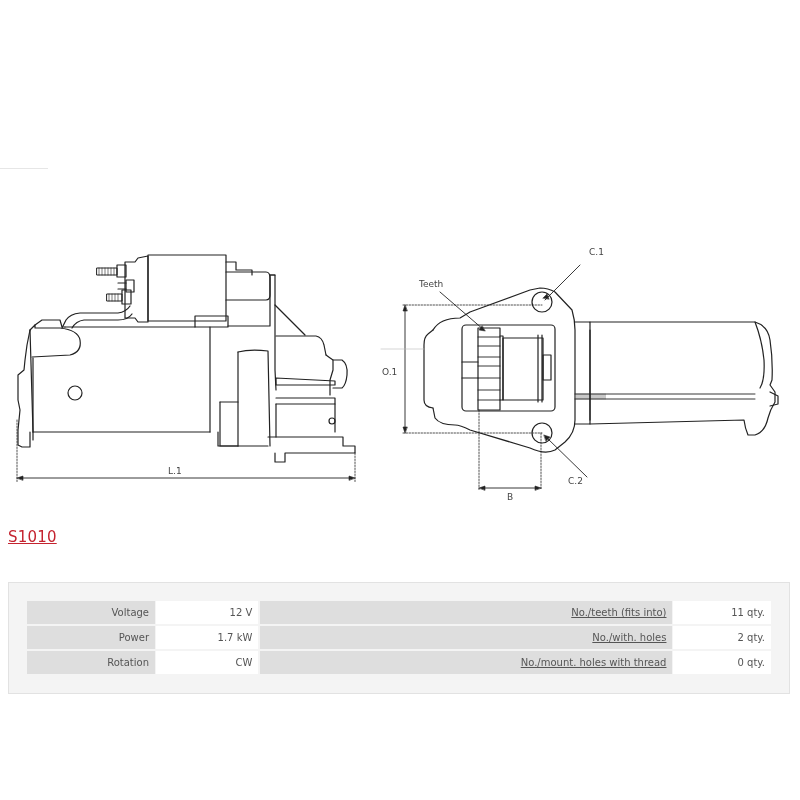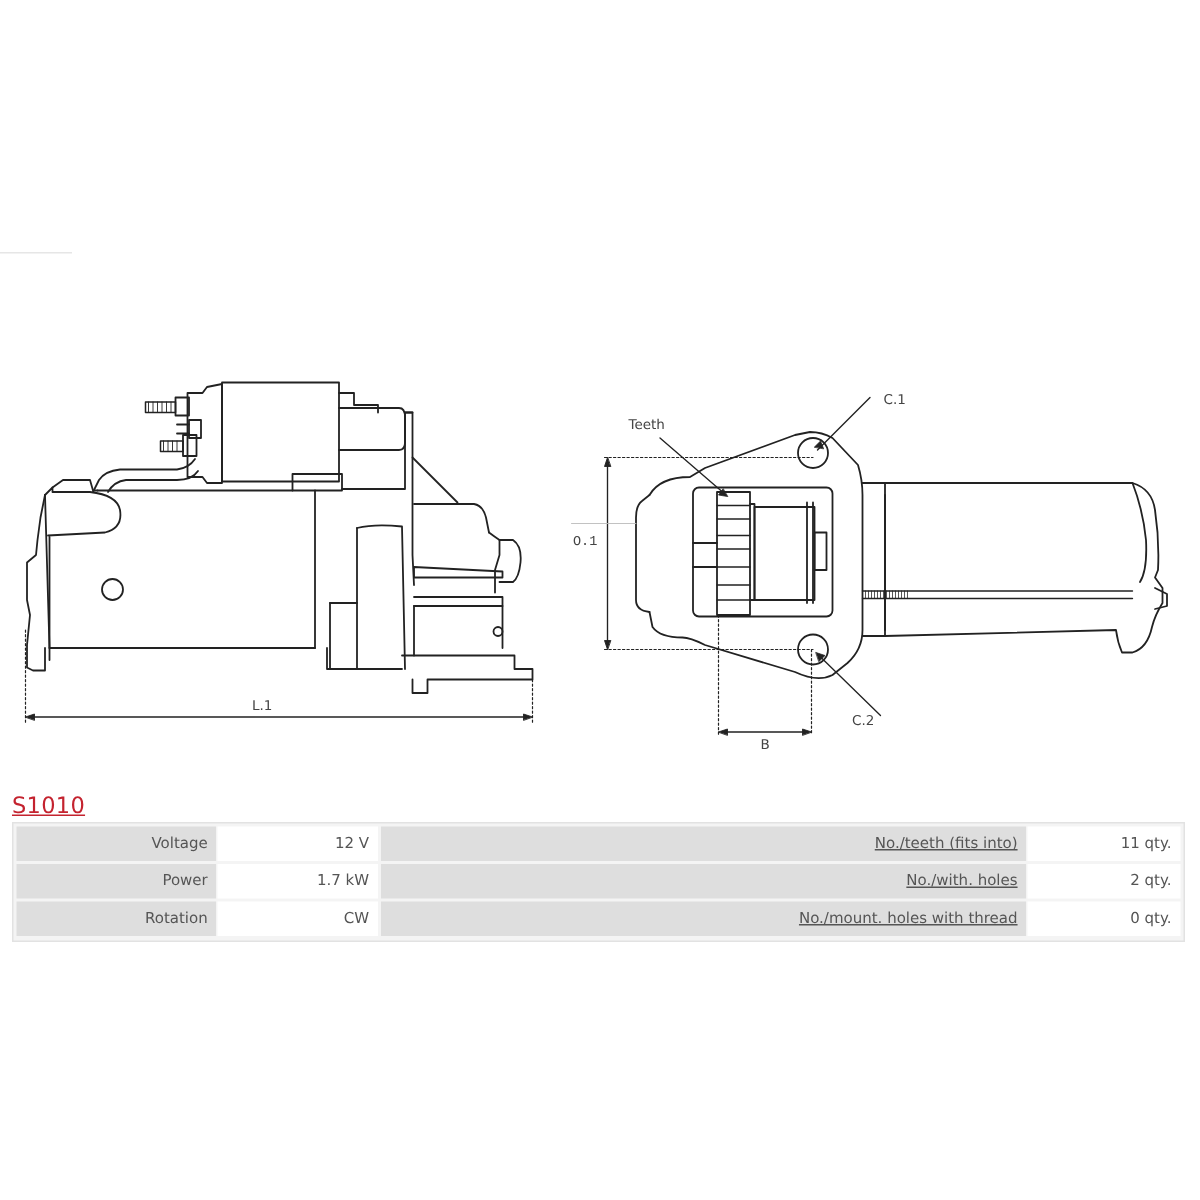--- a/index.html
+++ b/index.html
@@ -2,21 +2,21 @@
 <html><head>
 <meta charset="utf-8">
 <style>
   html, body { margin:0; padding:0; background:#ffffff; }
   body { width:800px; height:800px; position:relative; overflow:hidden; font-family:"DejaVu Sans", sans-serif; }
   .top-rule { position:absolute; left:0; top:168px; width:48px; height:1px; background:#e6e6e6; }
   .drawing { position:absolute; left:0; top:0; width:800px; height:520px; }
   .drawing svg { position:absolute; left:0; top:0; }
   .dim-label { position:absolute; font-size:9px; color:#444; font-family:"DejaVu Sans", sans-serif; }
   .title { position:absolute; left:8px; top:528px; font-size:15px; color:#c4232f; font-family:"DejaVu Sans", sans-serif; letter-spacing:0.2px;text-decoration:underline; }
-  .spec-table { position:absolute; left:8px; top:548px; width:782px; border:1px solid #e2e2e2; background:#f4f4f4; box-sizing:border-box; padding:2px; }
+  .spec-table { position:absolute; left:8px; top:582px; width:782px; border:1px solid #e2e2e2; background:#f4f4f4; box-sizing:border-box; padding:18px; }
   .spec-row { display:flex; height:24px; margin-bottom:0px; }
   .spec-row + .spec-row { border-top:1px solid #f4f4f4; }
   .cell { box-sizing:border-box; height:23px; margin-top:0px; display:flex; align-items:center; justify-content:flex-end; padding-right:6px; font-size:10px; color:#555; }
   .c-label1 { width:134px; background:#dedede; }
   .c-val1 { width:107px; background:#ffffff; margin-left:1px; }
   .c-label2 { width:432px; background:#dedede; margin-left:2px;text-decoration:underline; }
   .c-val2 { width:102px; background:#ffffff; margin-left:1px; }
 </style>
 </head>
 <body>
@@ -132,23 +132,23 @@
       <path d="M543 298 L547 294 L549 299 Z" fill="#222" stroke-width="0.5"></path>
       <path d="M587 477 L546 437" stroke-width="0.9"></path>
       <path d="M544 435 L550 437 L546 441 Z" fill="#222" stroke-width="0.5"></path>
       <path d="M440 292 L484 330" stroke-width="0.9"></path>
       <path d="M485 331 L479 330 L482 326 Z" fill="#222" stroke-width="0.5"></path>
     </g>
   </svg>
 
   <span class="dim-label" style="left:168px; top:466px;">L.1</span>
   <span class="dim-label" style="left:419px; top:279px;">Teeth</span>
-  <span class="dim-label" style="left:589px; top:262px;">C.1</span>
+  <span class="dim-label" style="left:589px; top:247px;">C.1</span>
   <span class="dim-label" style="left:568px; top:476px;">C.2</span>
-  <span class="dim-label" style="left:382px; top:356px;font-family:Liberation Mono, monospace;">O.1</span>
+  <span class="dim-label" style="left:382px; top:367px;">O.1</span>
   <span class="dim-label" style="left:507px; top:492px;">B</span>
 </div>
 
 <div class="title">S1010</div>
 
 <div class="spec-table">
   <div class="spec-row">
     <div class="cell c-label1">Voltage</div>
     <div class="cell c-val1">12 V</div>
     <div class="cell c-label2">No./teeth (fits into)</div>

